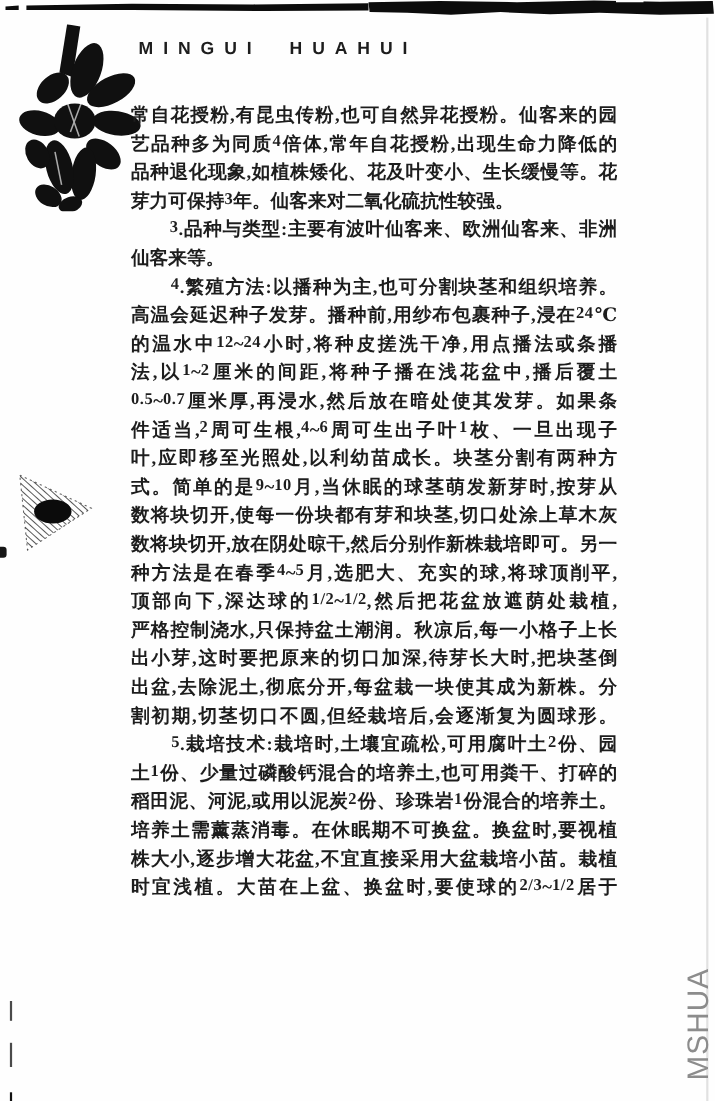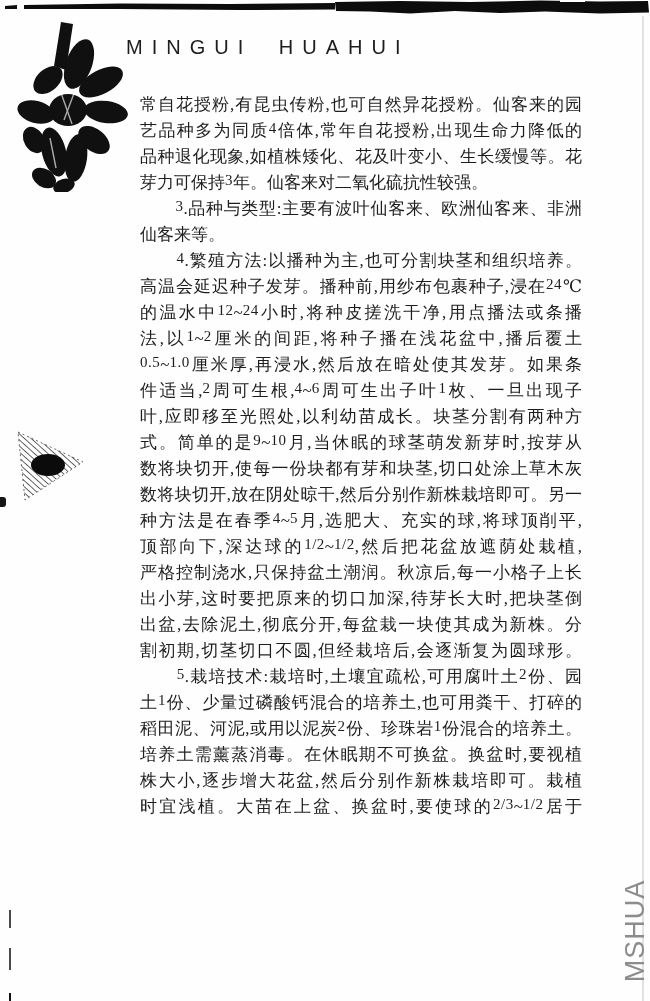--- a/index.html
+++ b/index.html
@@ -14,28 +14,29 @@
     position:absolute; inset:0;
     background:var(--paper,#fefefe);
     overflow:hidden;
   }
   .top-edge { position:absolute; left:0; top:0; }
   .flower   { position:absolute; left:4px; top:22px; }
   .smudge   { position:absolute; left:10px; top:420px; }
   .header {
     position:absolute; left:126px; top:36px;
     font-family:"Liberation Sans","DejaVu Sans",sans-serif;
-    font-weight:normal; font-size:20px;
+    font-weight:bold; font-size:16px;
     letter-spacing:9px; word-spacing:12px;
     color:var(--ink,#1d1d1d);
     white-space:nowrap;
   }
   .body-text {
-    position:absolute; left:140px; top:92px; width:442px;
+    position:absolute; left:119px; top:92px; width:442px;
     color:var(--ink,#1d1d1d);
+    font-weight:bold;
   }
   .tline {
     height:26px; line-height:26px; font-size:17px;
     text-align:justify; text-align-last:justify;
     overflow:hidden; white-space:normal;
   }
   .tline.noextend { text-align-last:left; }
   .num {
     font-size:15px; position:relative; top:-3px;
     letter-spacing:0.5px;
@@ -104,37 +105,37 @@
       <div class="tline">常自花授粉,有昆虫传粉,也可自然异花授粉。仙客来的园</div>
       <div class="tline">艺品种多为同质<span class="num">4</span>倍体,常年自花授粉,出现生命力降低的</div>
       <div class="tline">品种退化现象,如植株矮化、花及叶变小、生长缓慢等。花</div>
       <div class="tline noextend">芽力可保持<span class="num">3</span>年。仙客来对二氧化硫抗性较强。</div>
       <div class="tline">　　<span class="num">3</span>.品种与类型:主要有波叶仙客来、欧洲仙客来、非洲</div>
       <div class="tline noextend">仙客来等。</div>
       <div class="tline">　　<span class="num">4</span>.繁殖方法:以播种为主,也可分割块茎和组织培养。</div>
       <div class="tline">高温会延迟种子发芽。播种前,用纱布包裹种子,浸在<span class="num">24</span>℃</div>
       <div class="tline">的温水中<span class="num">12</span>~<span class="num">24</span>小时,将种皮搓洗干净,用点播法或条播</div>
       <div class="tline">法,以<span class="num">1</span>~<span class="num">2</span>厘米的间距,将种子播在浅花盆中,播后覆土</div>
-      <div class="tline"><span class="num">0.5</span>~<span class="num">1.0</span>厘米厚,再浸水,然后放在暗处使其发芽。如果条</div>
+      <div class="tline"><span class="num">0.5</span>~<span class="num">0.7</span>厘米厚,再浸水,然后放在暗处使其发芽。如果条</div>
       <div class="tline">件适当,<span class="num">2</span>周可生根,<span class="num">4</span>~<span class="num">6</span>周可生出子叶<span class="num">1</span>枚、一旦出现子</div>
       <div class="tline">叶,应即移至光照处,以利幼苗成长。块茎分割有两种方</div>
       <div class="tline">式。简单的是<span class="num">9</span>~<span class="num">10</span>月,当休眠的球茎萌发新芽时,按芽从</div>
       <div class="tline">数将块切开,使每一份块都有芽和块茎,切口处涂上草木灰</div>
       <div class="tline">数将块切开,放在阴处晾干,然后分别作新株栽培即可。另一</div>
       <div class="tline">种方法是在春季<span class="num">4</span>~<span class="num">5</span>月,选肥大、充实的球,将球顶削平,</div>
       <div class="tline">顶部向下,深达球的<span class="num">1/2</span>~<span class="num">1/2</span>,然后把花盆放遮荫处栽植,</div>
       <div class="tline">严格控制浇水,只保持盆土潮润。秋凉后,每一小格子上长</div>
       <div class="tline">出小芽,这时要把原来的切口加深,待芽长大时,把块茎倒</div>
       <div class="tline">出盆,去除泥土,彻底分开,每盆栽一块使其成为新株。分</div>
       <div class="tline">割初期,切茎切口不圆,但经栽培后,会逐渐复为圆球形。</div>
       <div class="tline">　　<span class="num">5</span>.栽培技术:栽培时,土壤宜疏松,可用腐叶土<span class="num">2</span>份、园</div>
       <div class="tline">土<span class="num">1</span>份、少量过磷酸钙混合的培养土,也可用粪干、打碎的</div>
       <div class="tline">稻田泥、河泥,或用以泥炭<span class="num">2</span>份、珍珠岩<span class="num">1</span>份混合的培养土。</div>
       <div class="tline">培养土需薰蒸消毒。在休眠期不可换盆。换盆时,要视植</div>
-      <div class="tline">株大小,逐步增大花盆,然后分别作新株栽培即可。栽植</div>
+      <div class="tline">株大小,逐步增大花盆,不宜直接采用大盆栽培小苗。栽植</div>
       <div class="tline">时宜浅植。大苗在上盆、换盆时,要使球的<span class="num">2/3</span>~<span class="num">1/2</span>居于</div>
     </div>
 
   <svg class="smudge" width="90" height="92" viewBox="0 0 90 92" aria-hidden="true">
     <defs>
       <pattern id="hatch" width="4.5" height="4.5" patternUnits="userSpaceOnUse" patternTransform="rotate(-48)">
         <rect width="4.5" height="4.5" fill="none"></rect>
         <line x1="0" y1="0" x2="0" y2="4.5" stroke="#1e1e1e" stroke-width="1.5"></line>
       </pattern>
     </defs>

